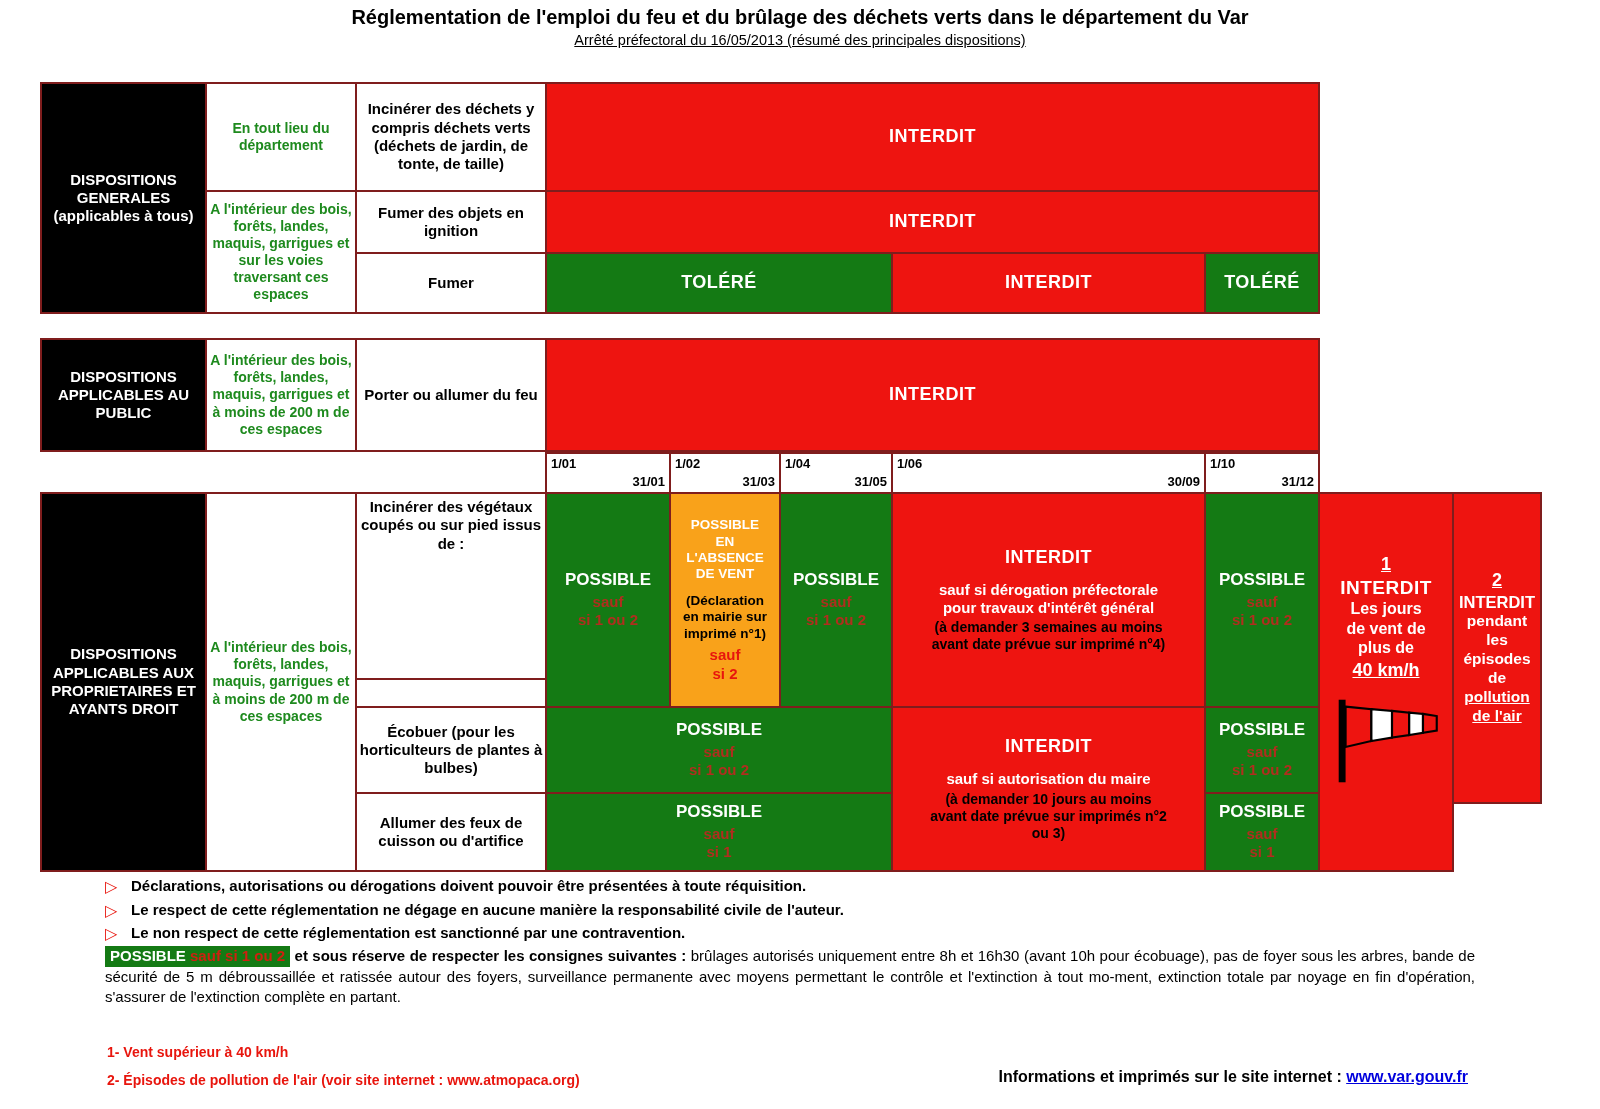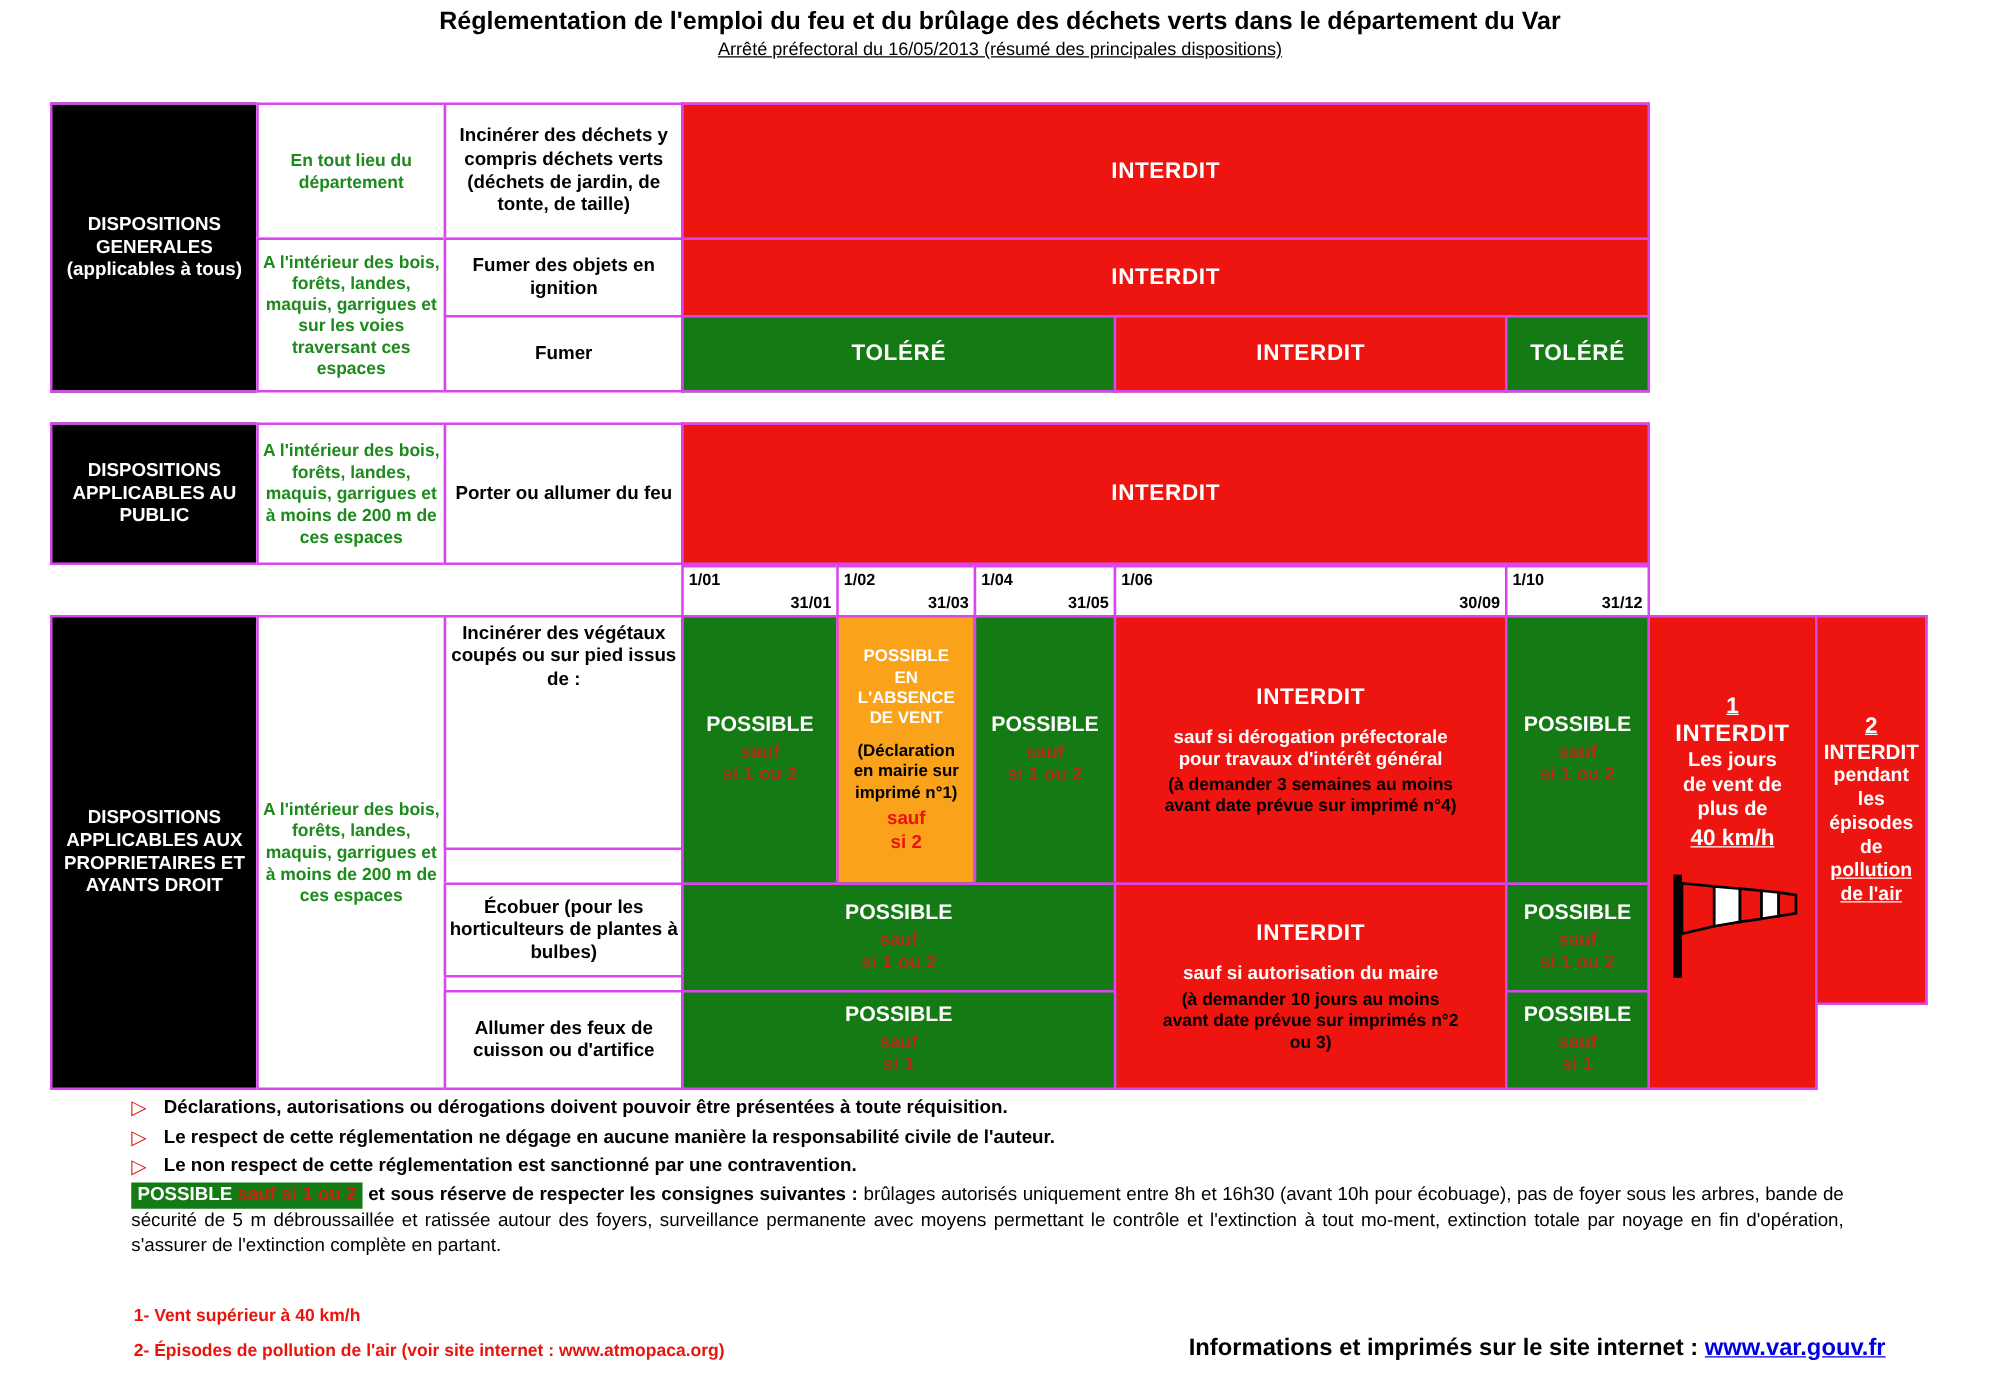--- a/index.html
+++ b/index.html
@@ -8,21 +8,21 @@
     --orange:#f9a21a;
     --locgreen:#1e8a1e;
     --darkred:#b02e1e;
     --brightred:#e8150d;
   }
   html,body{margin:0;padding:0;background:#fff;}
   #page{
     position:relative;width:1600px;height:1109px;background:#fff;
     font-family:"Liberation Sans","DejaVu Sans",sans-serif;color:#000;overflow:hidden;
   }
-  .c{position:absolute;box-sizing:border-box;border:2px solid #d946ef;display:flex;
+  .c{position:absolute;box-sizing:border-box;border:2px solid #7f1d1d;display:flex;
      flex-direction:column;align-items:center;justify-content:center;text-align:center;
      font-weight:bold;line-height:1.22;background:#fff;}
   .black{background:#000;color:#fff;font-size:15px;}
   .red{background:var(--red);color:#fff;}
   .green{background:var(--green);color:#fff;}
   .orange{background:var(--orange);color:#fff;}
   .loc{color:var(--locgreen);font-size:14px;padding:2px;}
   .act{font-size:15px;padding:2px;}
   .status-big{font-size:18px;letter-spacing:.5px;}
   .possible{font-size:17px;}
@@ -38,21 +38,21 @@
   .notes{position:absolute;left:105px;top:878px;}
   .note-row{display:flex;align-items:flex-start;margin-bottom:6px;}
   .note-bullet{color:var(--brightred);font-size:16px;width:26px;flex:0 0 26px;line-height:1.1;}
   .note-text{font-size:15px;font-weight:bold;line-height:1.1;}
   .legend{position:absolute;left:105px;top:946px;width:1370px;font-size:15px;line-height:1.32;text-align:justify;}
   .badge{display:inline-block;background:var(--green);padding:0 5px 1px 5px;font-weight:bold;}
   .badge .bl{color:#fff;}
   .badge .bn{color:#cf2010;}
   .legend .bold{font-weight:bold;}
   .fn{position:absolute;left:107px;color:var(--brightred);font-size:14px;font-weight:bold;}
-  .info{position:absolute;left:951px;top:1068px;width:572px;font-size:19px;font-weight:bold;}
+  .info{position:absolute;left:896px;top:1068px;width:572px;text-align:right;font-size:16px;font-weight:bold;}
   .info a{color:#0000dd;text-decoration:underline;font-weight:bold;}
   .num{font-size:18px;text-decoration:underline;}
   .windlabel{font-size:19px;letter-spacing:.5px;}
   .windtext{font-size:16px;white-space:pre-line;}
   .windspeed{font-size:18px;text-decoration:underline;margin-top:2px;}
   .pol-label{font-size:16.5px;}
   .pol-text{font-size:15.5px;white-space:pre-line;}
   .pol-u{font-size:15.5px;white-space:pre-line;text-decoration:underline;}
   .veg-title{font-size:15px;padding:4px 2px 2px 2px;}
   .veg-list{width:100%;text-align:left;font-size:13px;padding:4px 2px 2px 8px;box-sizing:border-box;}
@@ -106,21 +106,21 @@
     <span class="ds">1/10</span>
     <span class="de">31/12</span>
   </div>
 
   <div class="c black" style="left:40px;top:492px;width:167px;height:380px;padding:4px;">DISPOSITIONS APPLICABLES AUX PROPRIETAIRES ET AYANTS DROIT</div>
   <div class="c loc" style="left:205px;top:492px;width:152px;height:380px;">A l'intérieur des bois, forêts, landes, maquis, garrigues et à moins de 200 m de ces espaces</div>
 
   <div class="c" style="left:355px;top:492px;width:192px;height:188px;justify-content:space-between;">
     <div class="veg-title">Incinérer des végétaux coupés ou sur pied issus de :</div>
   </div>
-  <div class="c act" style="left:355px;top:706px;width:192px;height:76px;">Écobuer (pour les horticulteurs de plantes à bulbes)</div>
+  <div class="c act" style="left:355px;top:706px;width:192px;height:88px;">Écobuer (pour les horticulteurs de plantes à bulbes)</div>
   <div class="c act" style="left:355px;top:792px;width:192px;height:80px;">Allumer des feux de cuisson ou d'artifice</div>
 
   <div class="c green" style="left:545px;top:492px;width:126px;height:216px;">
     <span class="possible">POSSIBLE</span>
     <span class="saufnote">sauf
 si 1 ou 2</span>
   </div>
   <div class="c orange" style="left:669px;top:492px;width:112px;height:216px;">
     <span class="pre" style="font-size:13.5px;">POSSIBLE
 EN

